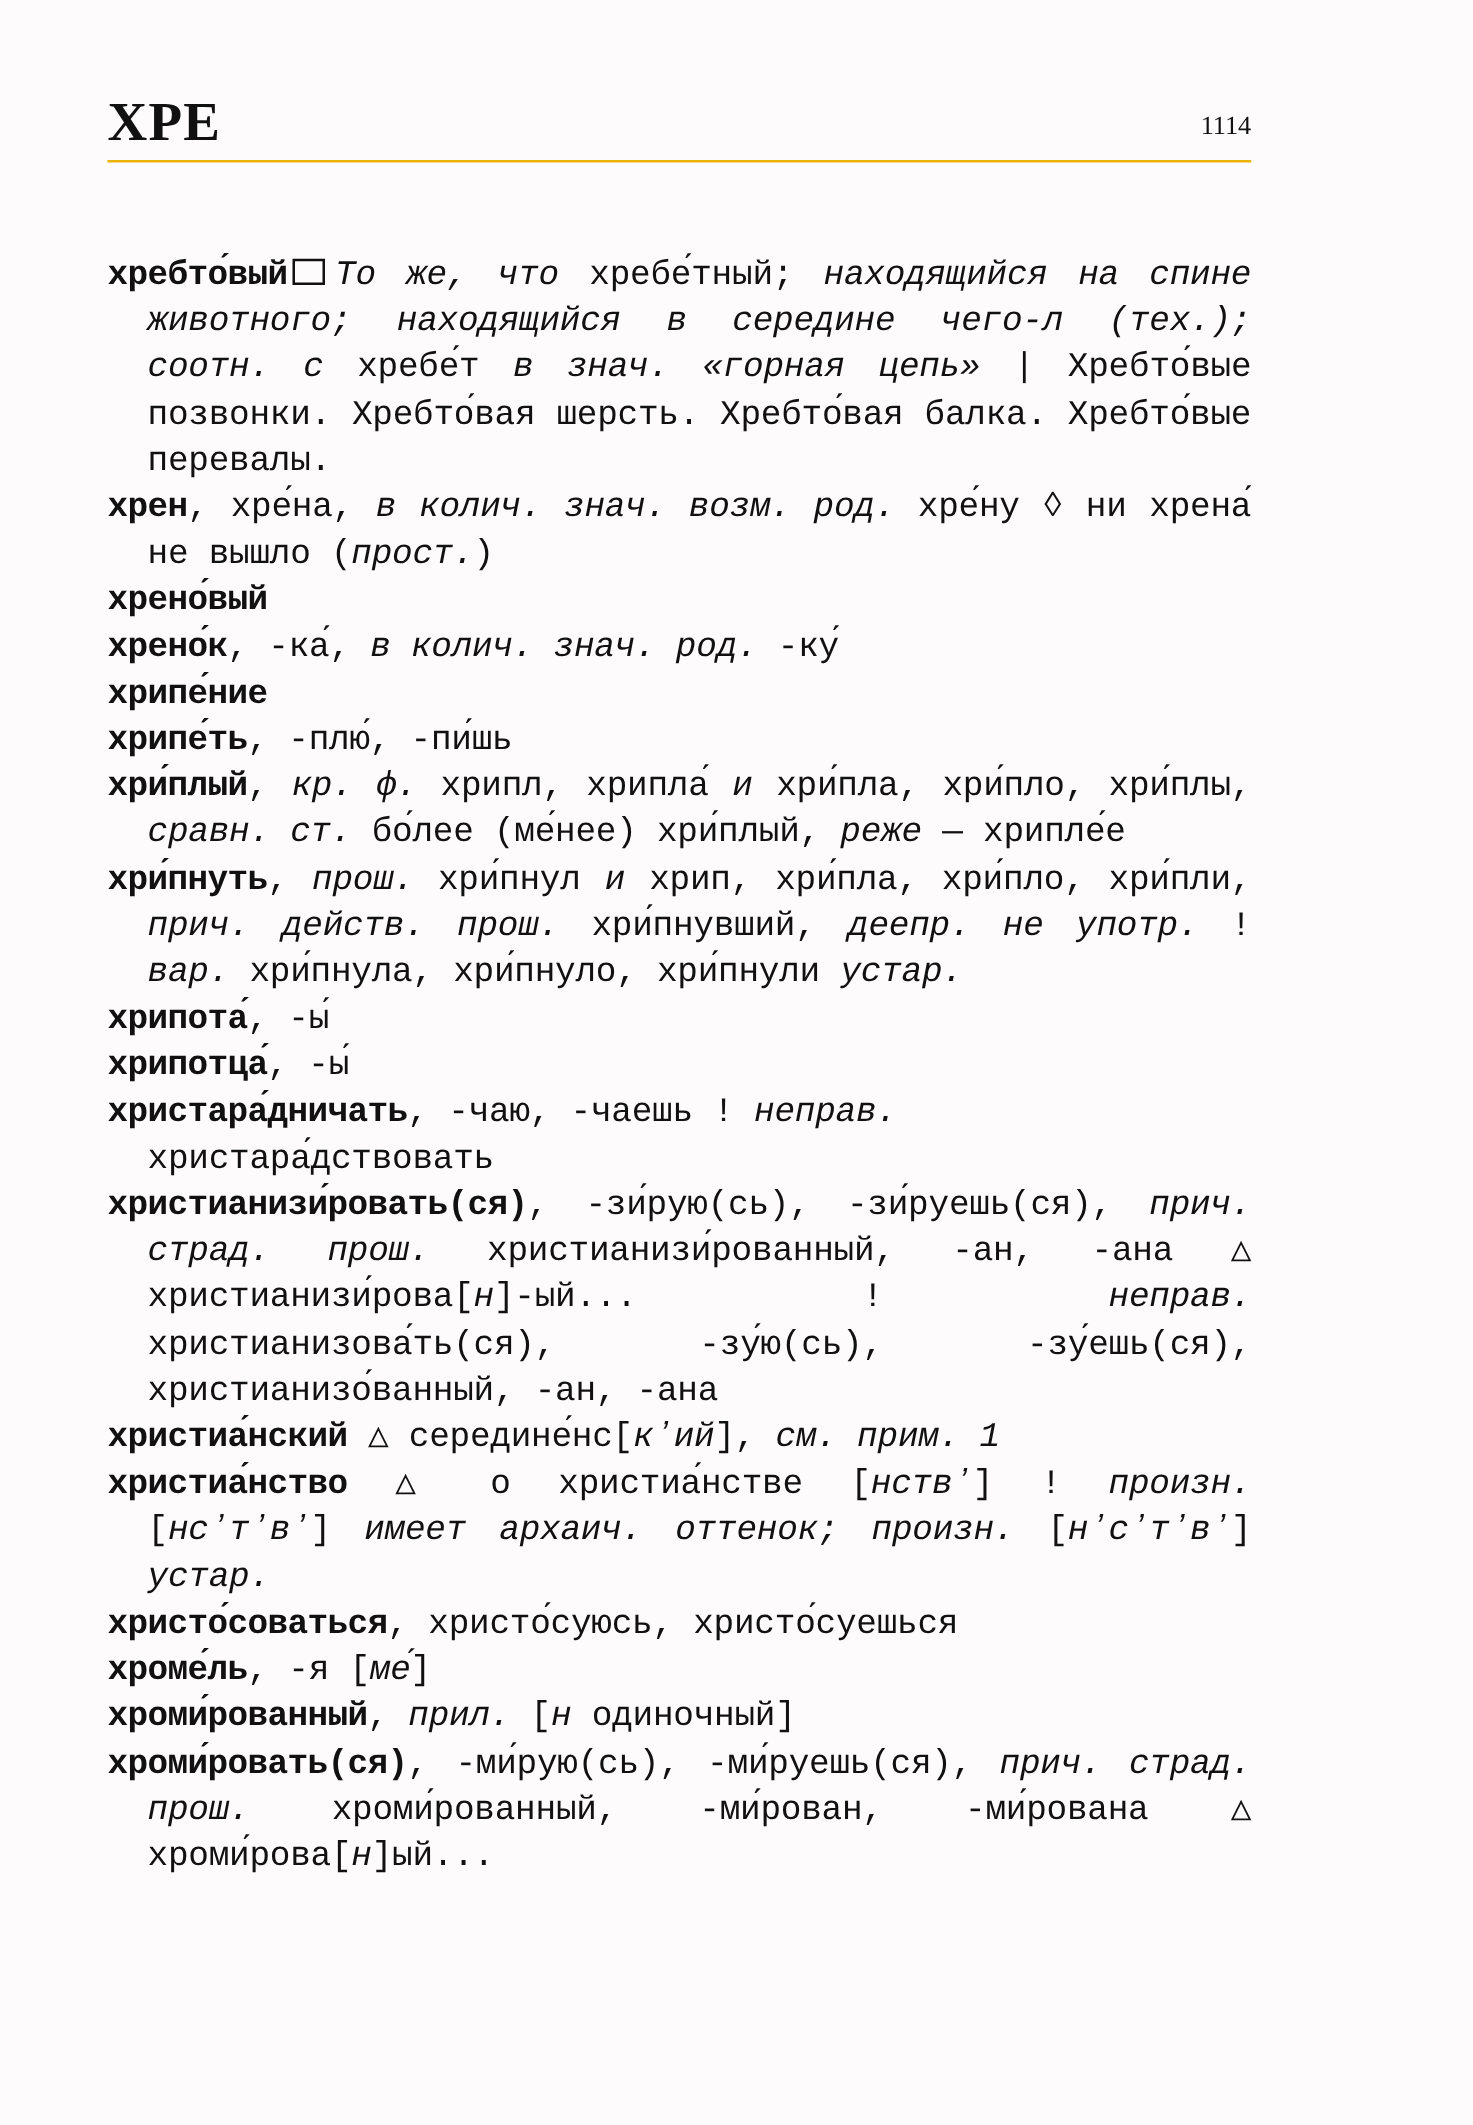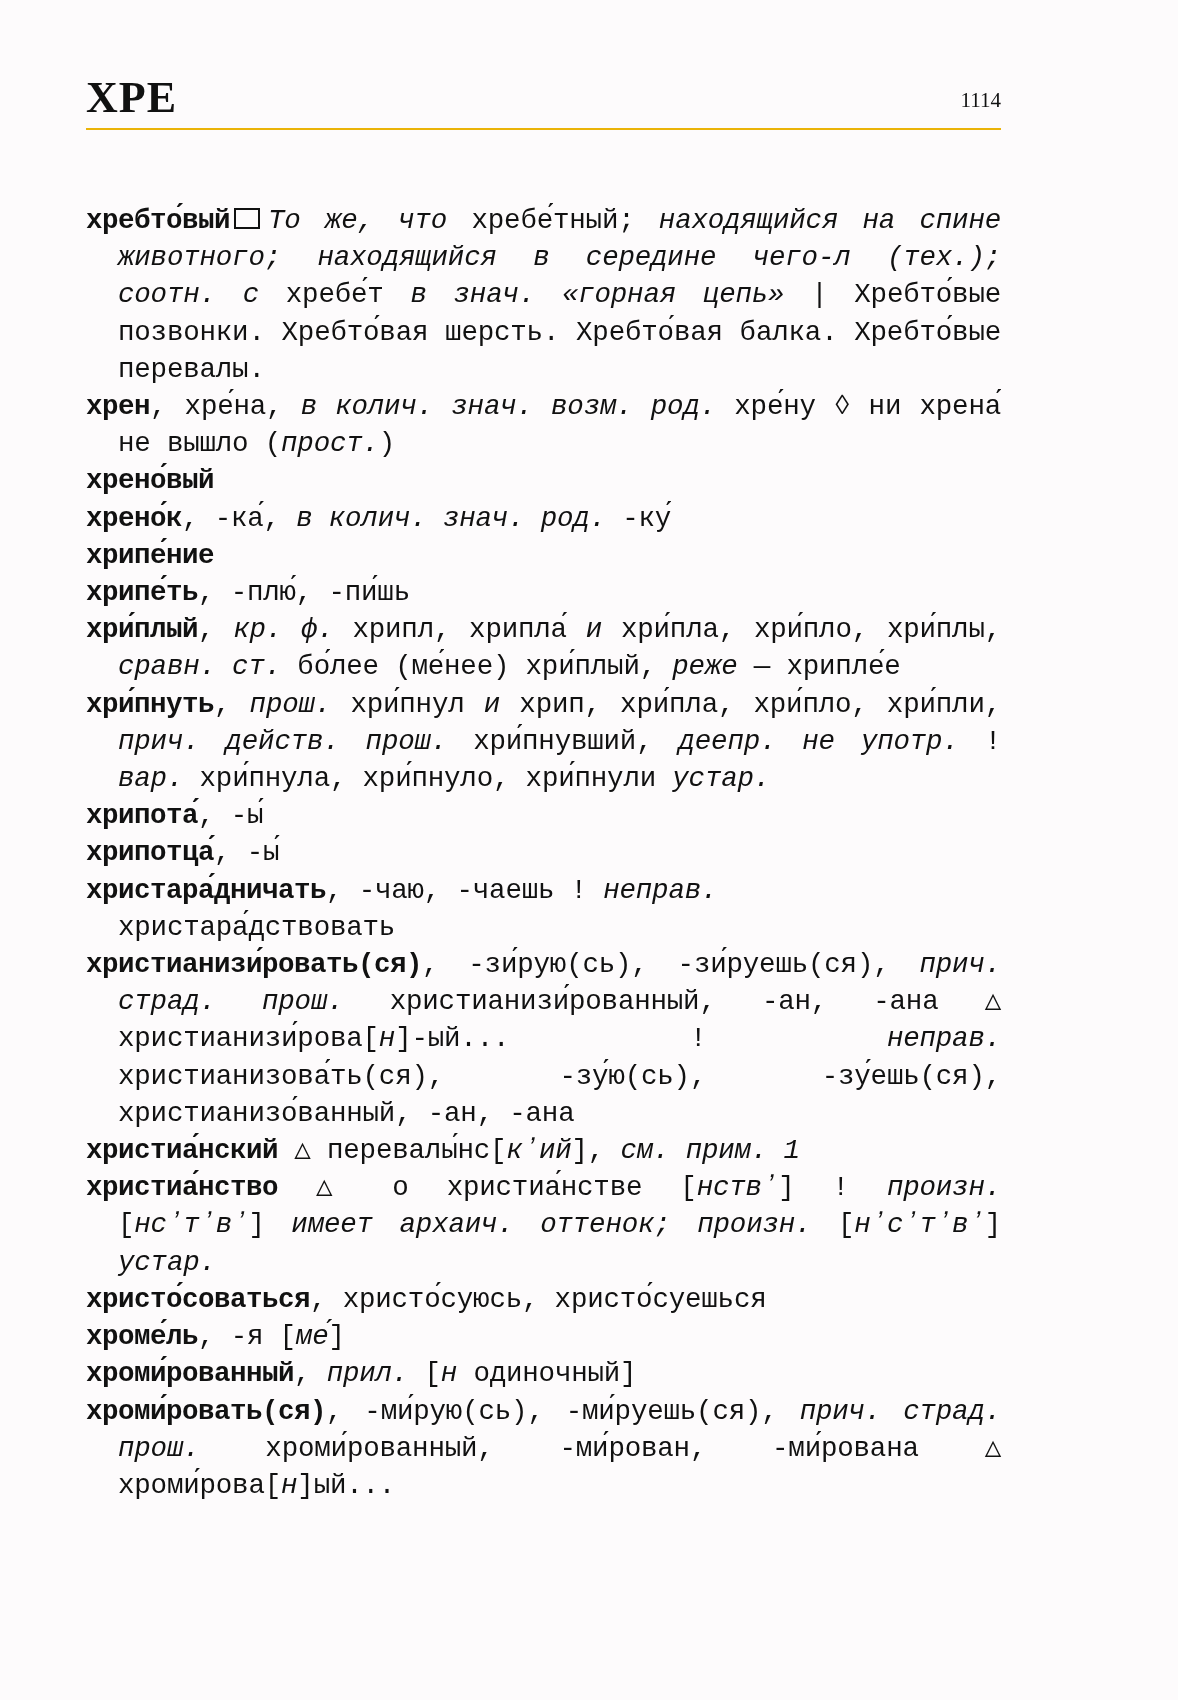--- a/index.html
+++ b/index.html
@@ -52,20 +52,20 @@
       <p class="entry nojust"><span class="hw">хрено́вый</span></p>
       <p class="entry nojust"><span class="hw">хрено́к</span><span class="rm">, -ка́, </span><span class="it">в колич. знач. род.</span><span class="rm"> -ку́</span></p>
       <p class="entry nojust"><span class="hw">хрипе́ние</span></p>
       <p class="entry nojust"><span class="hw">хрипе́ть</span><span class="rm">, -плю́, -пи́шь</span></p>
       <p class="entry"><span class="hw">хри́плый</span><span class="rm">, </span><span class="it">кр. ф.</span><span class="rm"> хрипл, хрипла́ </span><span class="it">и</span><span class="rm"> хри́пла, хри́пло, хри́плы, </span><span class="it">сравн. ст.</span><span class="rm"> бо́лее (ме́нее) хри́плый, </span><span class="it">реже</span><span class="rm"> — хрипле́е</span></p>
       <p class="entry"><span class="hw">хри́пнуть</span><span class="rm">, </span><span class="it">прош.</span><span class="rm"> хри́пнул </span><span class="it">и</span><span class="rm"> хрип, хри́пла, хри́пло, хри́пли, </span><span class="it">прич. действ. прош.</span><span class="rm"> хри́пнувший, </span><span class="it">деепр. не употр.</span><span class="rm"> ! </span><span class="it">вар.</span><span class="rm"> хри́пнула, хри́пнуло, хри́пнули </span><span class="it">устар.</span></p>
       <p class="entry nojust"><span class="hw">хрипота́</span><span class="rm">, -ы́</span></p>
       <p class="entry nojust"><span class="hw">хрипотца́</span><span class="rm">, -ы́</span></p>
       <p class="entry nojust"><span class="hw">христара́дничать</span><span class="rm">, -чаю, -чаешь ! </span><span class="it">неправ.</span><span class="rm"> христара́дствовать</span></p>
       <p class="entry"><span class="hw">христианизи́ровать(ся)</span><span class="rm">, -зи́рую(сь), -зи́руешь(ся), </span><span class="it">прич. страд. прош.</span><span class="rm"> христианизи́рованный, -ан, -ана △ христианизи́рова[</span><span class="it">н</span><span class="rm">]-ый... ! </span><span class="it">неправ.</span><span class="rm"> христианизова́ть(ся), -зу́ю(сь), -зу́ешь(ся), христианизо́ванный, -ан, -ана</span></p>
-      <p class="entry"><span class="hw">христиа́нский</span><span class="rm"> △ перевалы́нс[</span><span class="it">кʼий</span><span class="rm">], </span><span class="it">см. прим. 1</span></p>
+      <p class="entry"><span class="hw">христиа́нский</span><span class="rm"> △ середине́нс[</span><span class="it">кʼий</span><span class="rm">], </span><span class="it">см. прим. 1</span></p>
       <p class="entry"><span class="hw">христиа́нство</span><span class="rm"> △ о христиа́нстве [</span><span class="it">нствʼ</span><span class="rm">] ! </span><span class="it">произн.</span><span class="rm"> [</span><span class="it">нсʼтʼвʼ</span><span class="rm">] </span><span class="it">имеет архаич. оттенок; произн.</span><span class="rm"> [</span><span class="it">нʼсʼтʼвʼ</span><span class="rm">] </span><span class="it">устар.</span></p>
       <p class="entry nojust"><span class="hw">христо́соваться</span><span class="rm">, христо́суюсь, христо́суешься</span></p>
       <p class="entry nojust"><span class="hw">хроме́ль</span><span class="rm">, -я [</span><span class="it">ме́</span><span class="rm">]</span></p>
       <p class="entry nojust"><span class="hw">хроми́рованный</span><span class="rm">, </span><span class="it">прил.</span><span class="rm"> [</span><span class="it">н</span><span class="rm"> одиночный]</span></p>
       <p class="entry"><span class="hw">хроми́ровать(ся)</span><span class="rm">, -ми́рую(сь), -ми́руешь(ся), </span><span class="it">прич. страд. прош.</span><span class="rm"> хроми́рованный, -ми́рован, -ми́рована △ хроми́рова[</span><span class="it">н</span><span class="rm">]ый...</span></p>
     </div>
 </div>
 
 </body></html>

